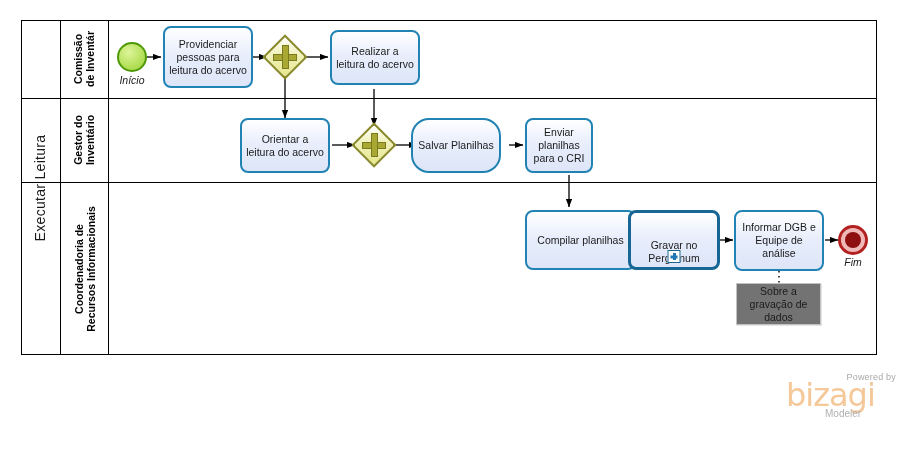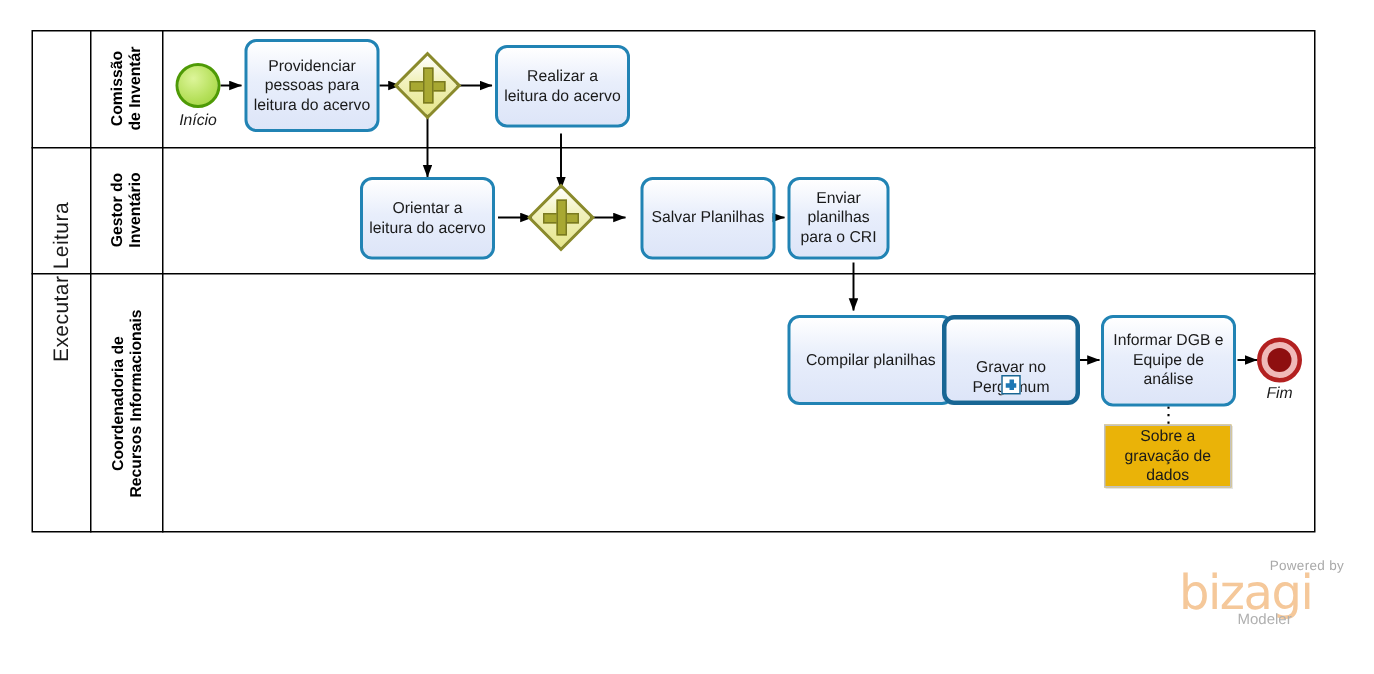--- a/index.html
+++ b/index.html
@@ -149,21 +149,21 @@
     background: #a8a832;
     border: 1px solid #7a7a20;
     box-sizing: border-box;
   }
   .gw-plus-h { left: 4px; top: 12.5px; width: 24px; height: 7px; }
   .gw-plus-v { top: 4px; left: 12.5px; height: 24px; width: 7px; }
 
   
   .annotation {
     box-sizing: border-box;
-    background: #eab308;
+    background: #737373;
     border: 1px solid #c2c2c2;
     font-size: 10.5px;
     color: #1a1a1a;
     text-align: center;
     line-height: 13px;
     display: flex; align-items: center; justify-content: flex-end;
     padding: 2px;
     box-shadow: 1px 1px 0 rgba(0,0,0,.10);
   }
 
@@ -270,21 +270,21 @@
   <div class="abs task" style="left:240px; top:118px; width:90px; height:55px;">
     <span class="label">Orientar a leitura do acervo</span>
   </div>
 
   <div class="abs gw-wrap" style="left:358px; top:129px;">
     <div class="gateway"></div>
     <div class="gw-plus-h"></div>
     <div class="gw-plus-v"></div>
   </div>
 
-  <div class="abs task" style="left:427px; top:118px; width:90px; height:55px;">
+  <div class="abs task" style="left:411px; top:118px; width:90px; height:55px;border-radius:18px;">
     <span class="label">Salvar Planilhas</span>
   </div>
 
   <div class="abs task" style="left:525px; top:118px; width:68px; height:55px;">
     <span class="label">Enviar planilhas para o CRI</span>
   </div>
 
   <div class="abs task" style="left:525px; top:210px; width:111px; height:60px;">
     <span class="label">Compilar planilhas</span>
   </div>

